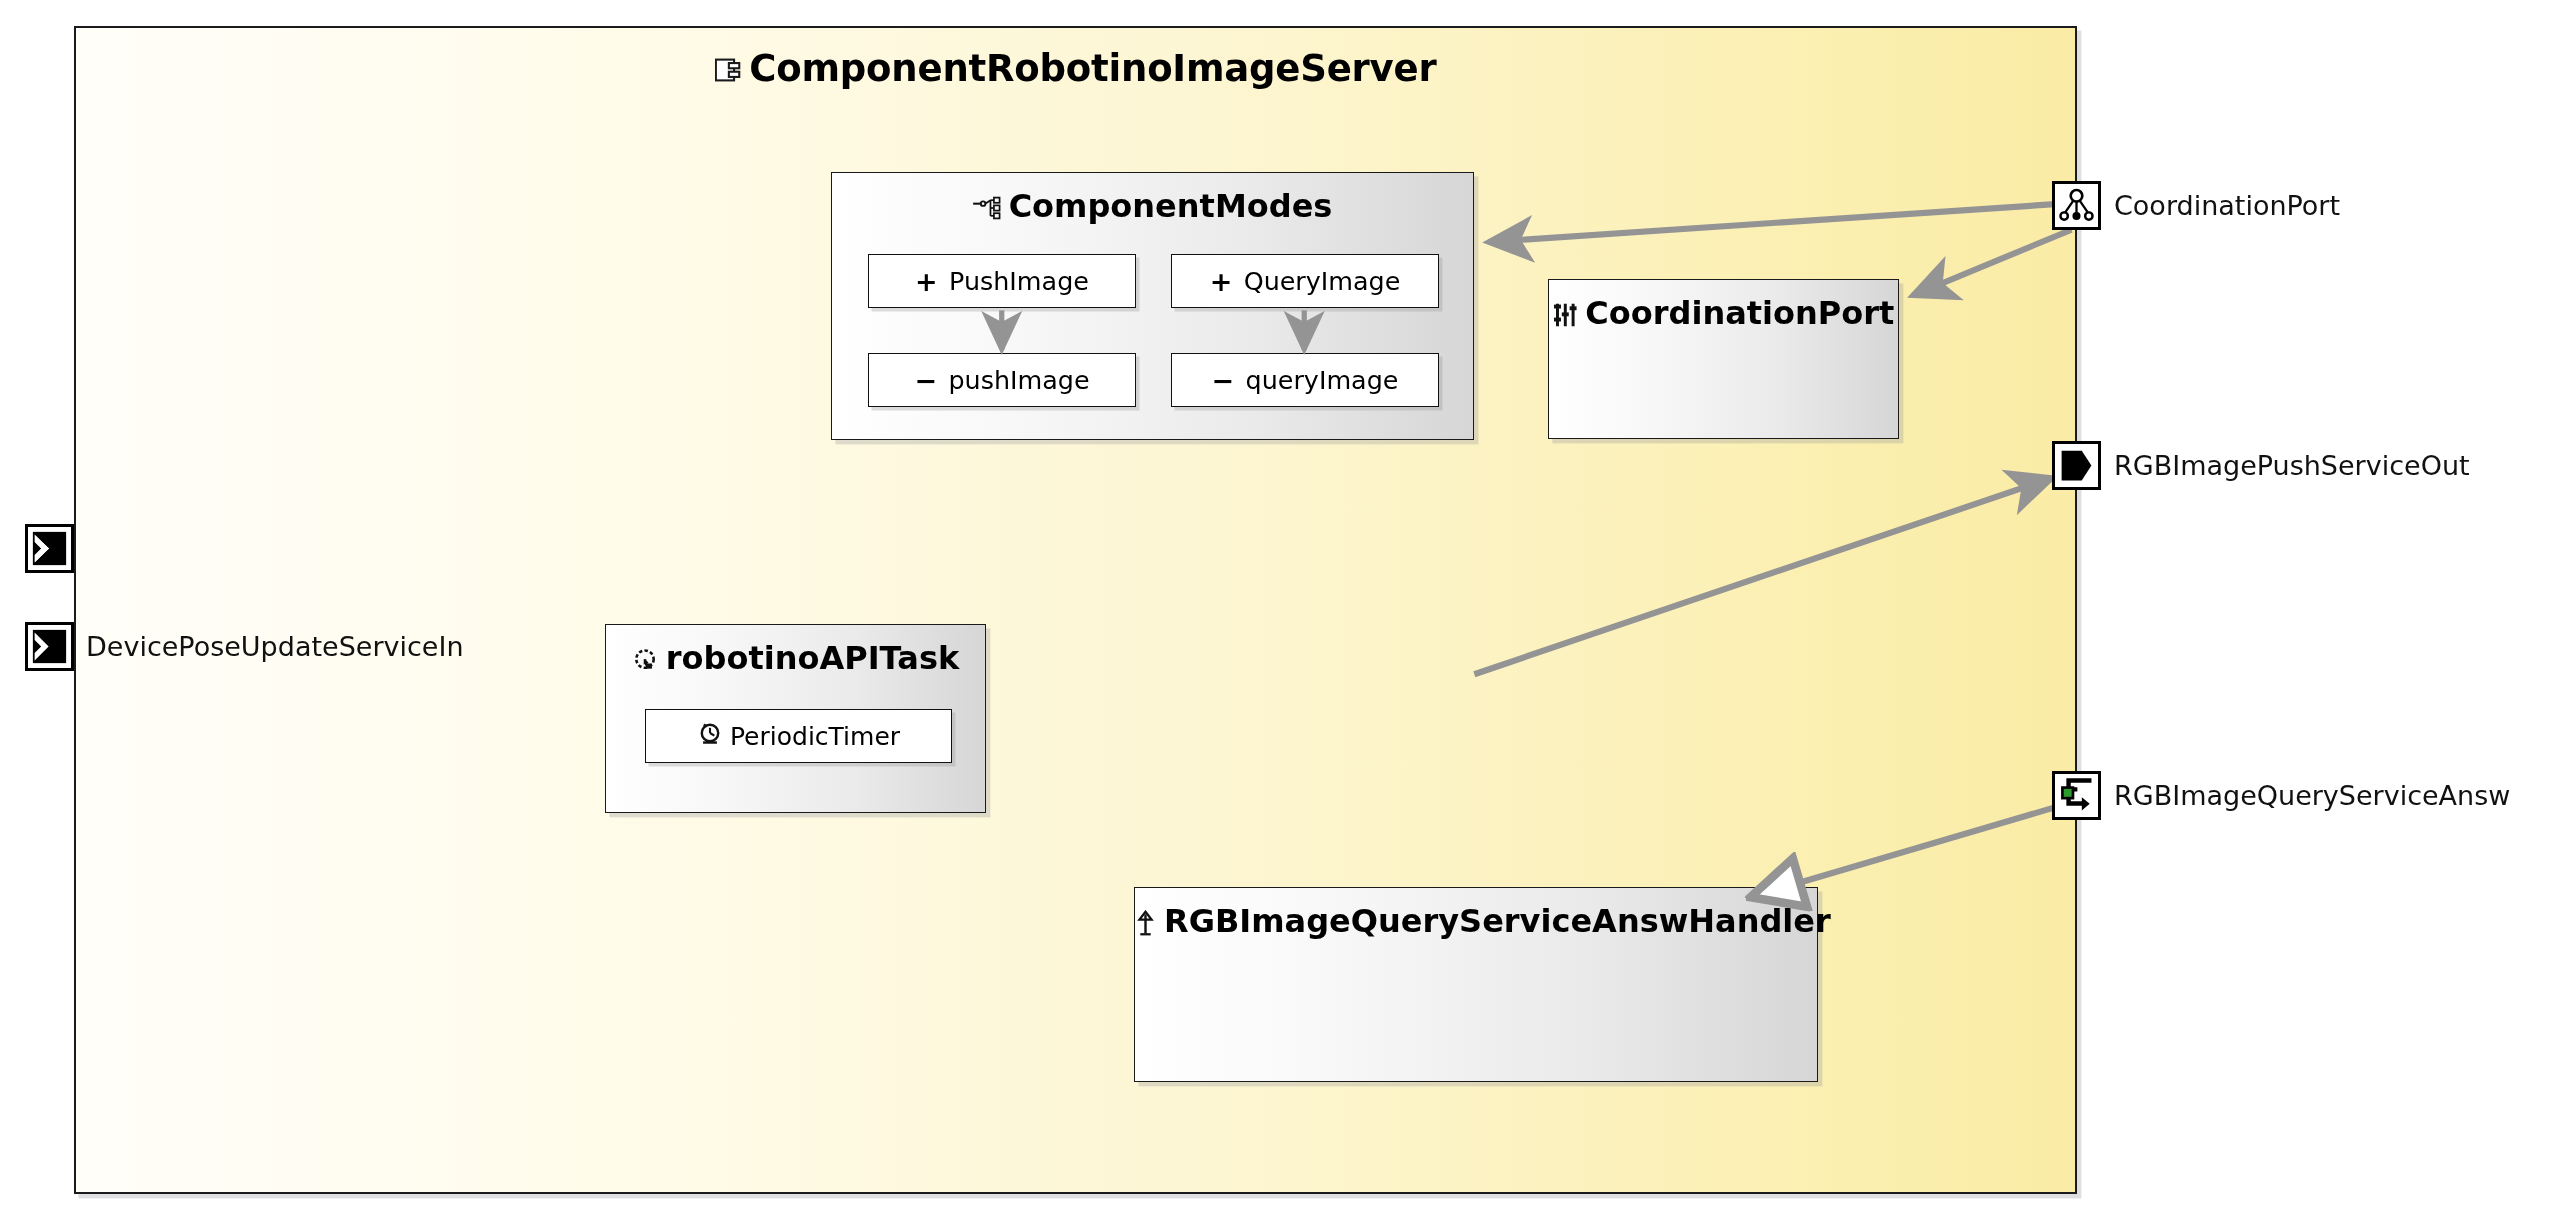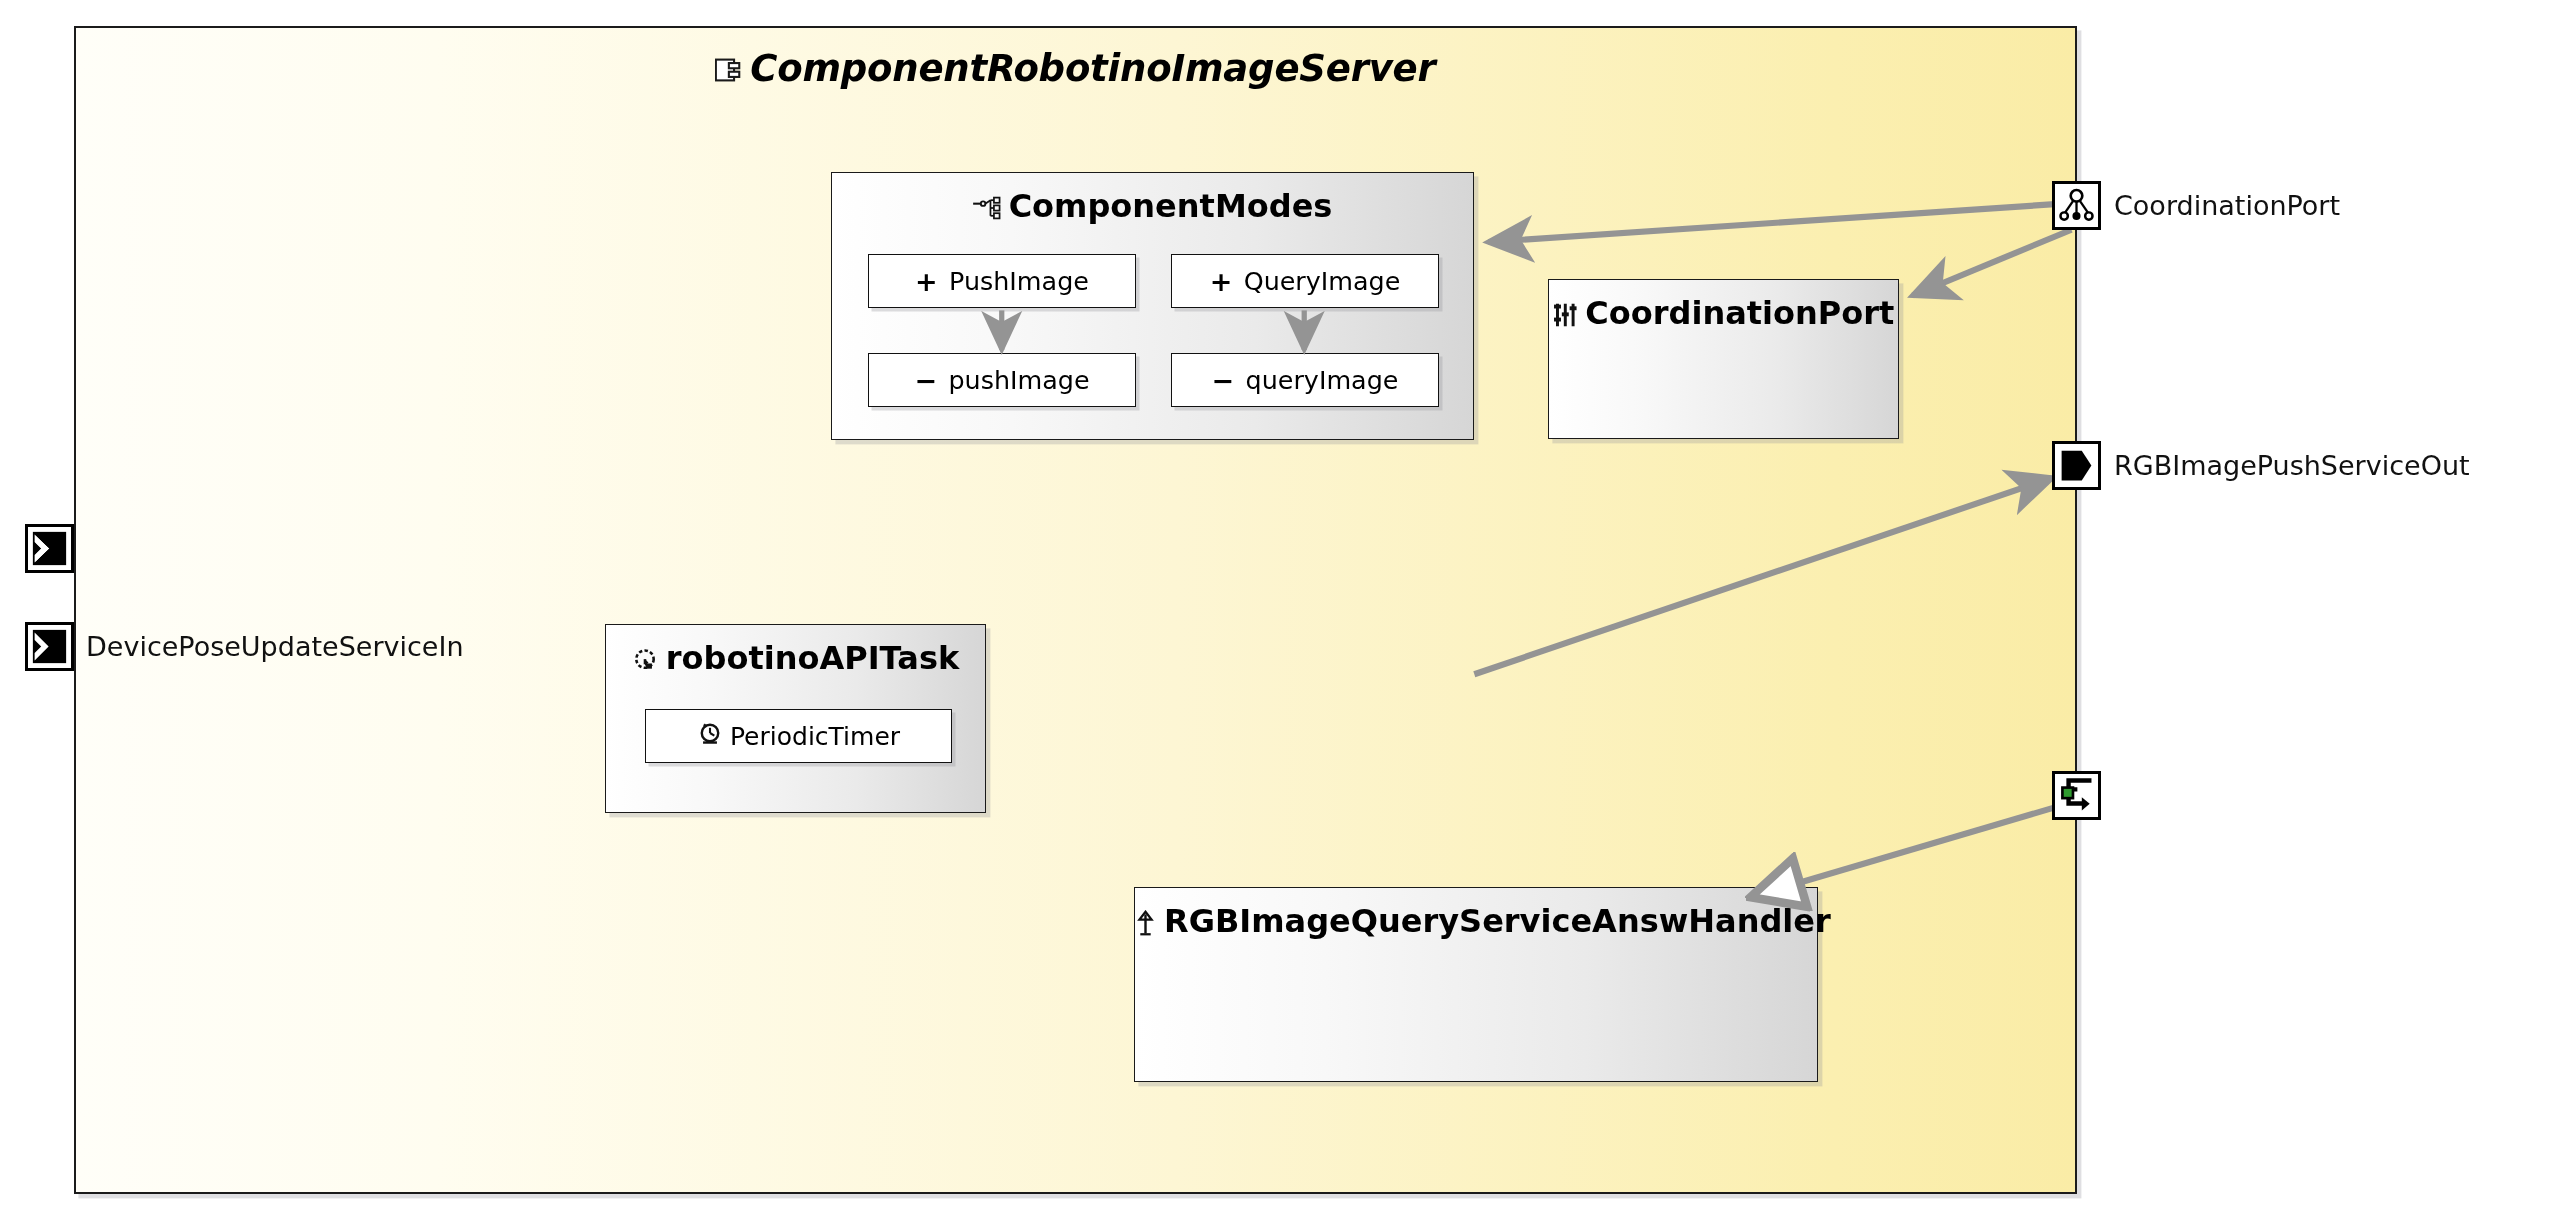--- a/index.html
+++ b/index.html
@@ -37,21 +37,20 @@
     left: 0;
     top: 19.3px;
     width: 100%;
     text-align: center;
     font-size: 37px;
     font-weight: bold;
     color: #000000;
     letter-spacing: -0.2px;
     white-space: nowrap;
     pointer-events: none;
-    font-style: italic;
   }
   .component-title .ttl-icon {
     display: inline-block;
     vertical-align: -2.6px;
     margin-right: 8.8px;
   }
 
   
   .box {
     position: absolute;
@@ -320,15 +319,16 @@
   <div class="port-label" style="left:2114px; top:441px;">RGBImagePushServiceOut</div>
 
   <div class="port" style="left:2052px; top:771px;">
     <svg width="37" height="37" viewBox="0 0 42 42">
       <path d="M38 4 L12 4 L12 14 L22 14" fill="none" stroke="#000" stroke-width="5"></path>
       <path d="M12 20 L12 30 L30 30" fill="none" stroke="#000" stroke-width="5"></path>
       <path d="M27 23 L36 30.5 L27 38 Z" fill="#000"></path>
       <rect x="5" y="12" width="12" height="12" fill="#2f9b2f" stroke="#000" stroke-width="3"></rect>
     </svg>
   </div>
+  <div class="port-label" style="left:2114px; top:771px;">RGBImageQueryServiceAnsw</div>
 
 </div>
 
 
 </body></html>

